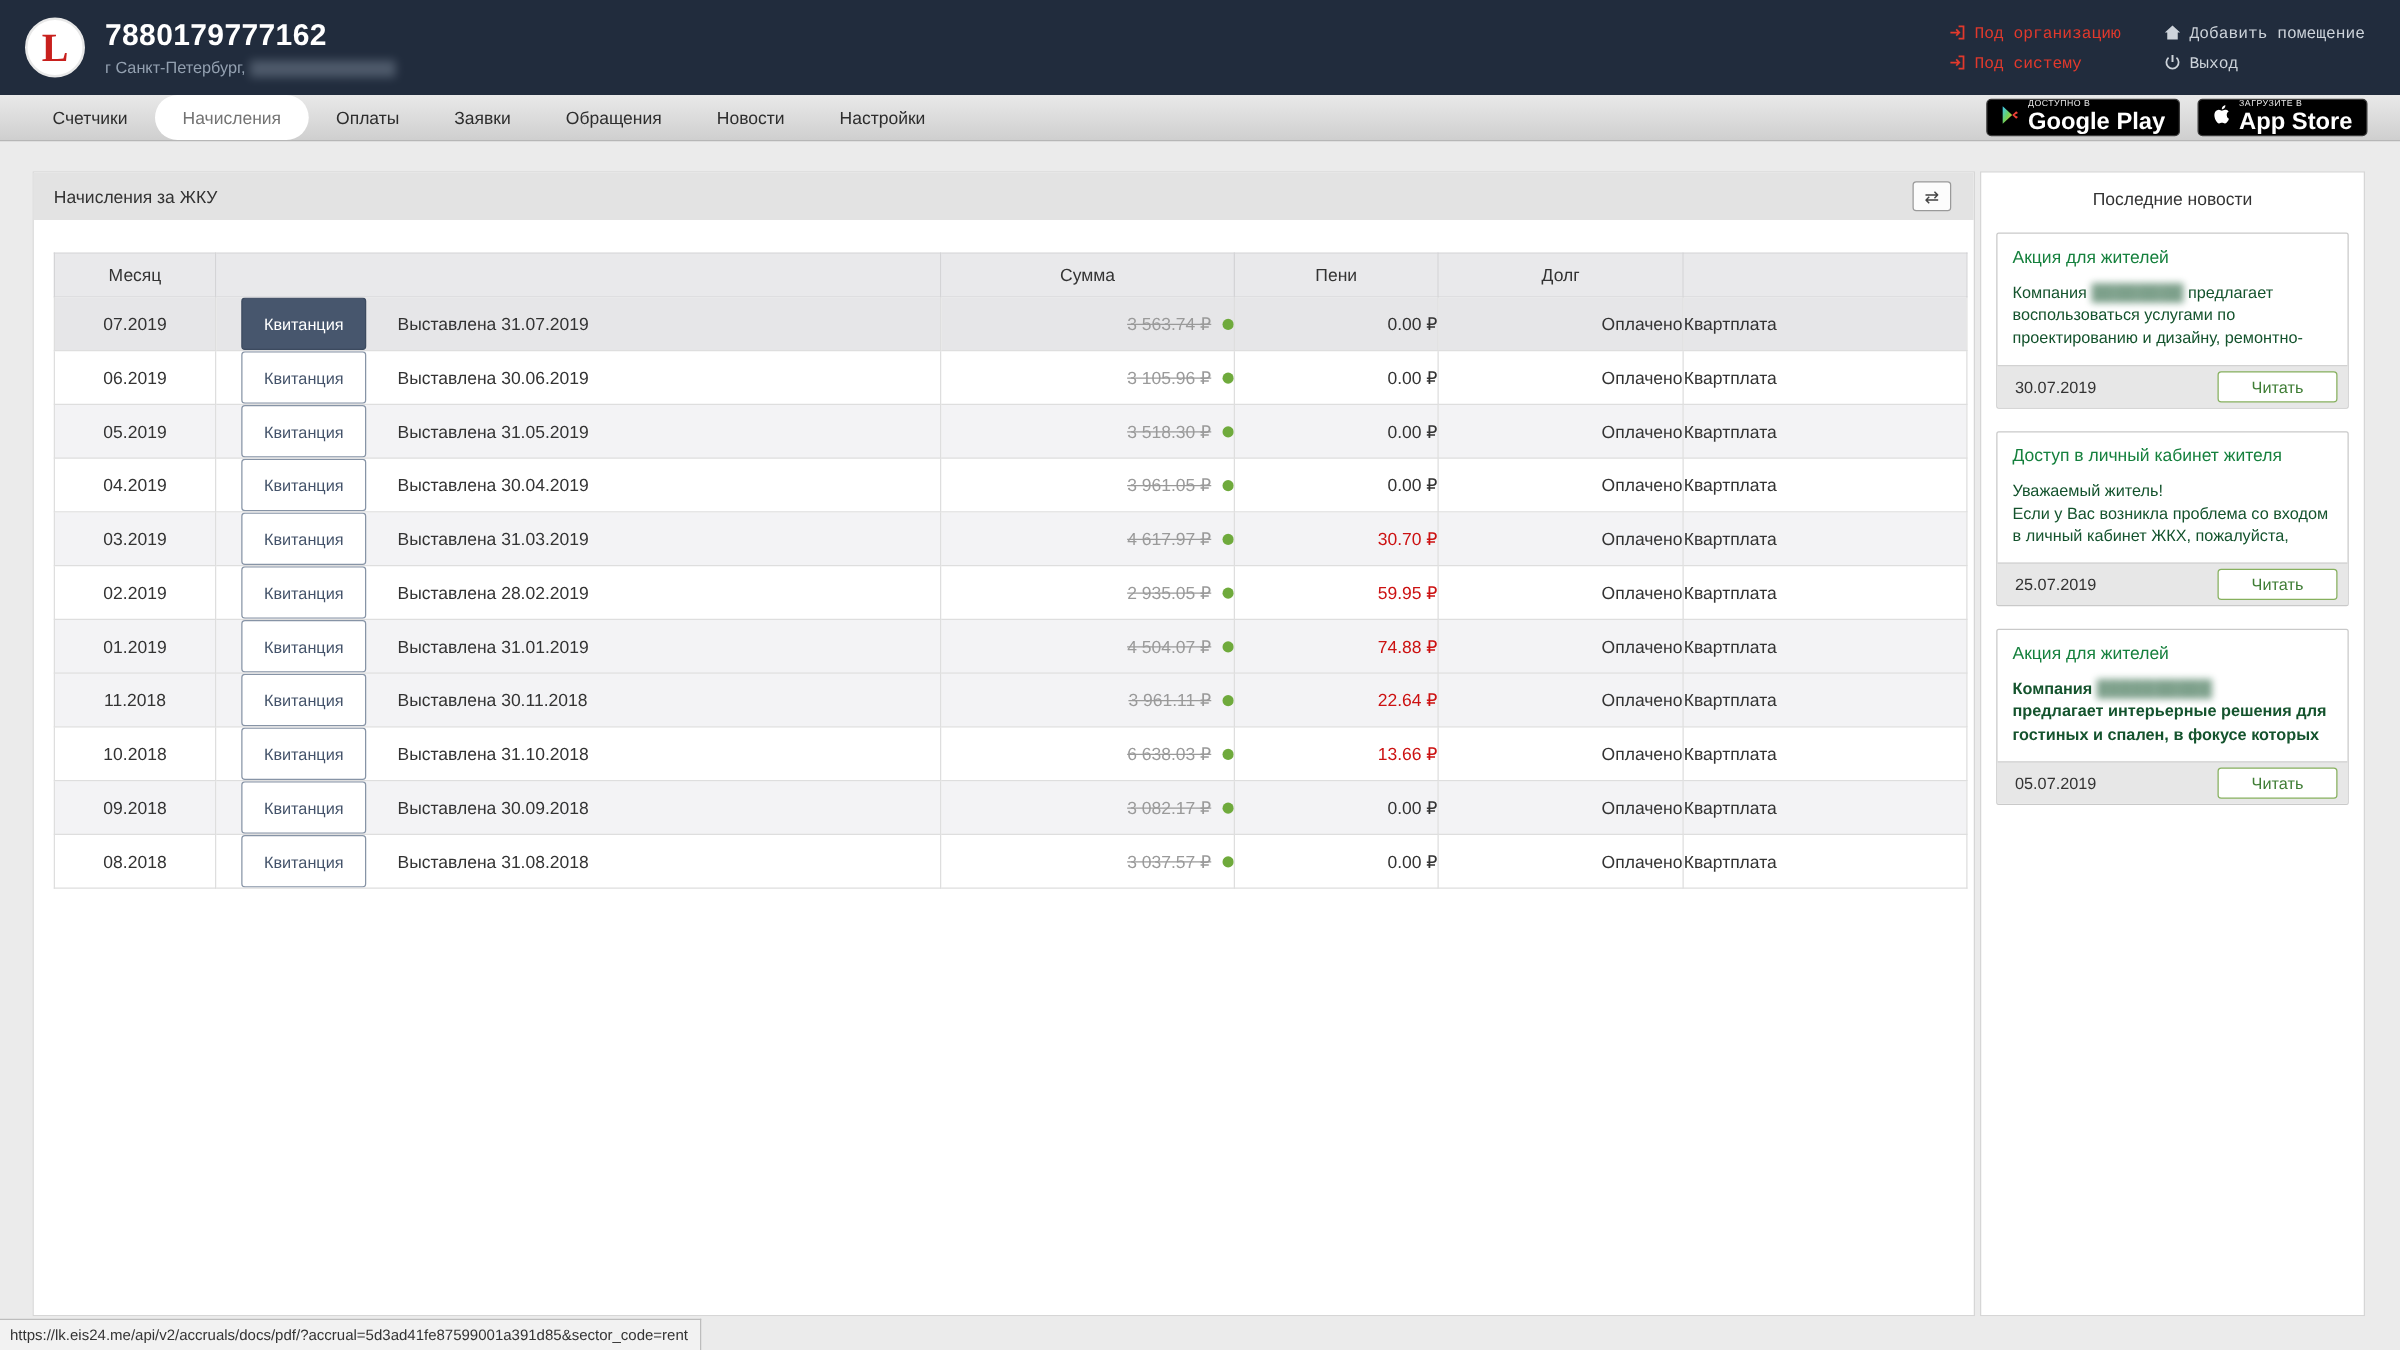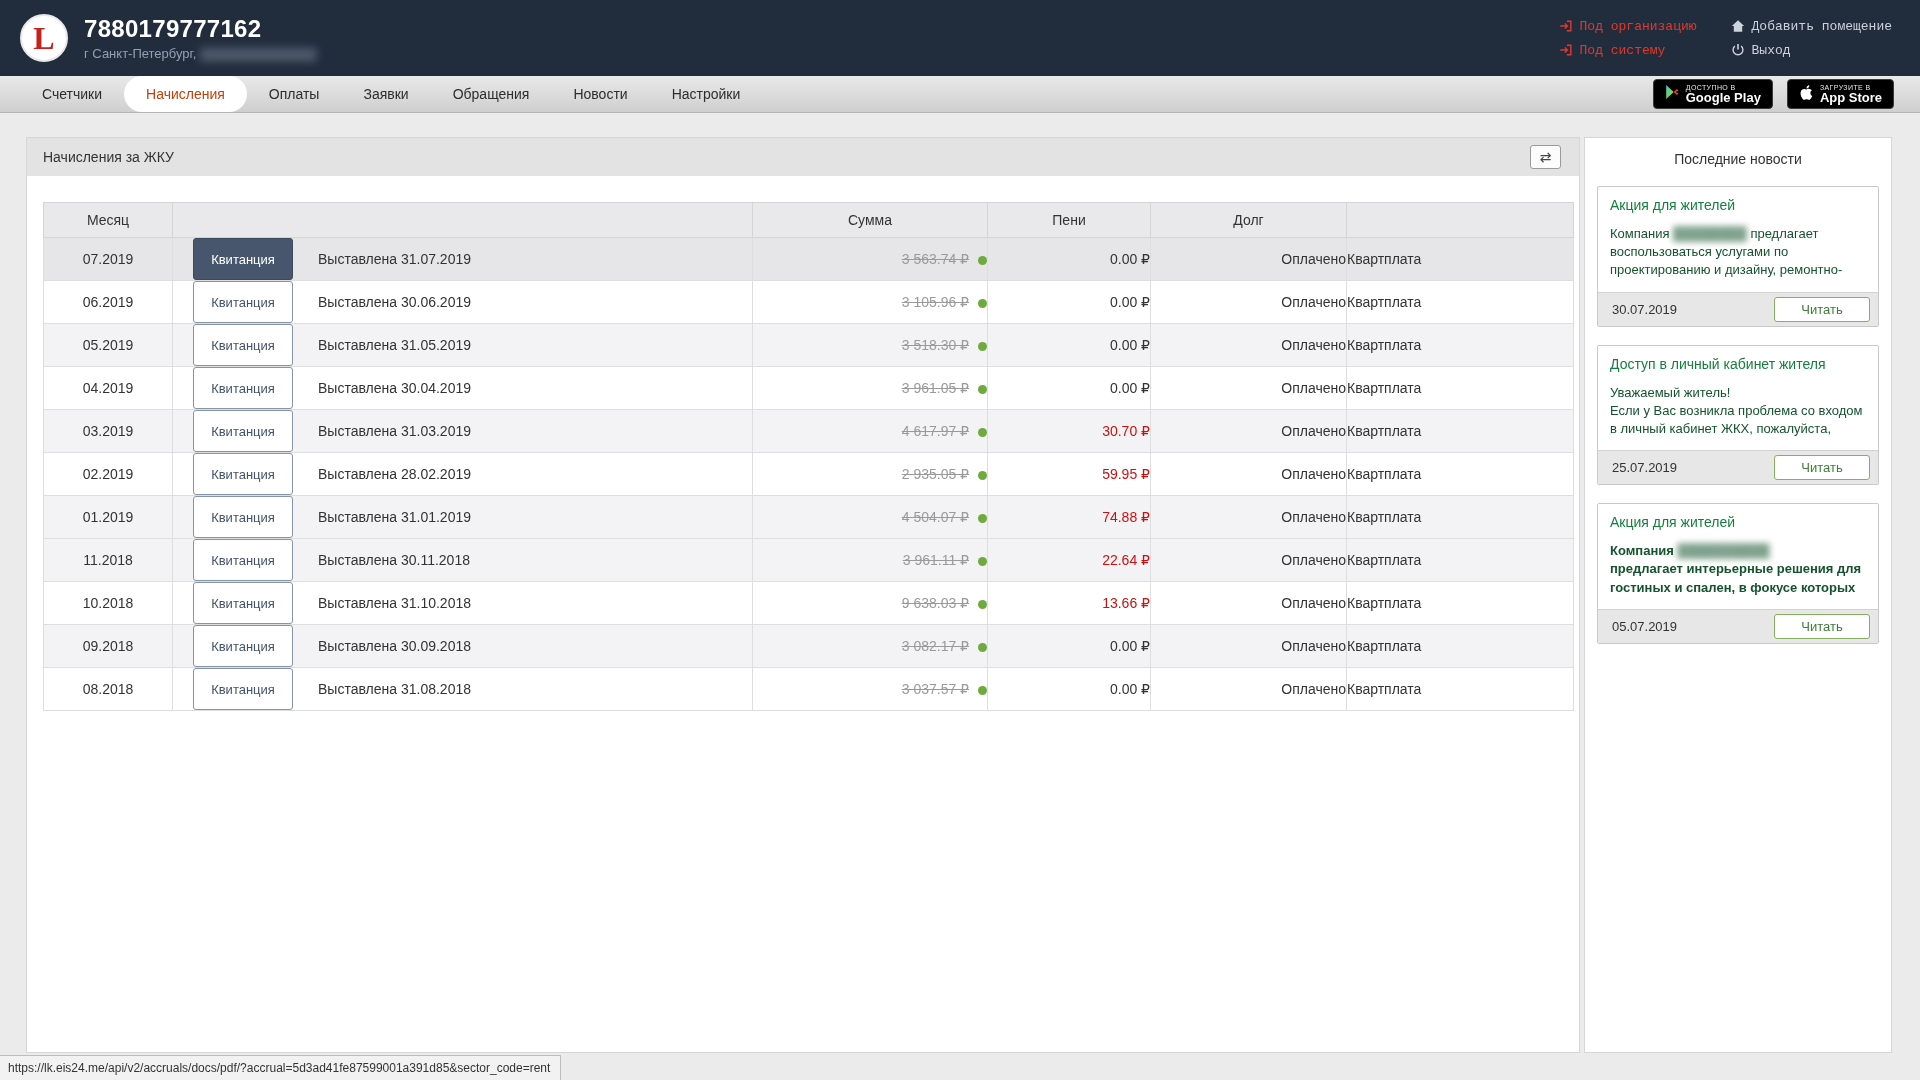--- a/index.html
+++ b/index.html
@@ -14,26 +14,26 @@
   .addr-blur { filter:blur(4px); opacity:.4; font-size:11px; letter-spacing:-1px; }
   .hlinks { margin-left:auto; display:grid; grid-template-columns:auto auto; column-gap:34px; row-gap:9px; font-size:13px;font-family:Liberation Mono, monospace; }
   .hlink { display:flex; align-items:center; gap:7px; cursor:pointer; text-decoration:none; white-space:nowrap; }
   .hlink.red { color:#e2392c; }
   .hlink.gray { color:#cdd3da; }
   .hlink svg { display:block; }
 
   
   .nav-bar { position:absolute; top:76px; left:0; width:1920px; height:37px; background:linear-gradient(#e9e9e9,#cfcfcf); border-bottom:1px solid #b6b6b6; display:flex; align-items:stretch; padding-left:20px; }
   .tab { padding:0 22px; line-height:37px; font-size:14px; color:#2d2d2d; cursor:pointer; }
-  .tab.active { background:#fff; color:#c2410c;border-radius:18px; }
+  .tab.active { background:#fff; color:#737373;border-radius:18px; }
   .badges { margin-left:auto; display:flex; align-items:center; gap:14px; margin-right:26px; }
   .badge { height:30px; background:#000; border:1px solid #3a3a3a; border-radius:4px; color:#fff; display:flex; align-items:center; gap:7px; padding:0 11px; cursor:pointer; text-decoration:none; }
   .badge-text { display:flex; flex-direction:column; line-height:1.05; }
   .badge-small { font-size:7px; letter-spacing:.4px; text-transform:uppercase; color:#e8e8e8; }
-  .badge-brand { font-size:13px; font-weight:bold; }
+  .badge-brand { font-size:19px; font-weight:bold; }
 
   
   .main-panel { position:absolute; left:26px; top:137px; width:1554px; height:916px; background:#fff; border:1px solid #d6d6d6; }
   .panel-head { height:38px; background:#e3e3e3; display:flex; align-items:center; padding:0 18px 0 16px; font-size:14px; color:#333; }
   .refresh-btn { margin-left:auto; width:31px; height:24px; background:#fcfcfc; border:1px solid #9a9a9a; border-radius:3px; color:#444; font-size:14px; display:flex; align-items:center; justify-content:center; cursor:pointer; }
 
   table.accruals { margin:26px 8px 0 16px; border-collapse:collapse; width:1530px; font-size:14px; color:#333; table-layout:fixed;border-radius:10px; }
   .accruals th, .accruals td { border:1px solid #dedede; height:38px; padding:0; overflow:hidden; white-space:nowrap; }
   .accruals thead th { background:#e9e9eb; border-color:#d4d4d6; font-weight:normal; height:35px; text-align:center; }
   .accruals tr.alt { background:#f3f3f5; }
@@ -287,21 +287,21 @@
             <td class="c-type">Квартплата</td>
           </tr>
           <tr class="">
             <td class="c-month">10.2018</td>
             <td>
               <div class="docwrap">
                 <button class="btn-receipt">Квитанция</button>
                 <span class="issued">Выставлена 31.10.2018</span>
               </div>
             </td>
-            <td class="c-sum"><span class="sum-val">9 638.03 ₽</span><span class="paid-dot"></span></td>
+            <td class="c-sum"><span class="sum-val">6 638.03 ₽</span><span class="paid-dot"></span></td>
             <td class="c-peni red">13.66 ₽</td>
             <td class="c-debt">Оплачено</td>
             <td class="c-type">Квартплата</td>
           </tr>
           <tr class="alt">
             <td class="c-month">09.2018</td>
             <td>
               <div class="docwrap">
                 <button class="btn-receipt">Квитанция</button>
                 <span class="issued">Выставлена 30.09.2018</span>

